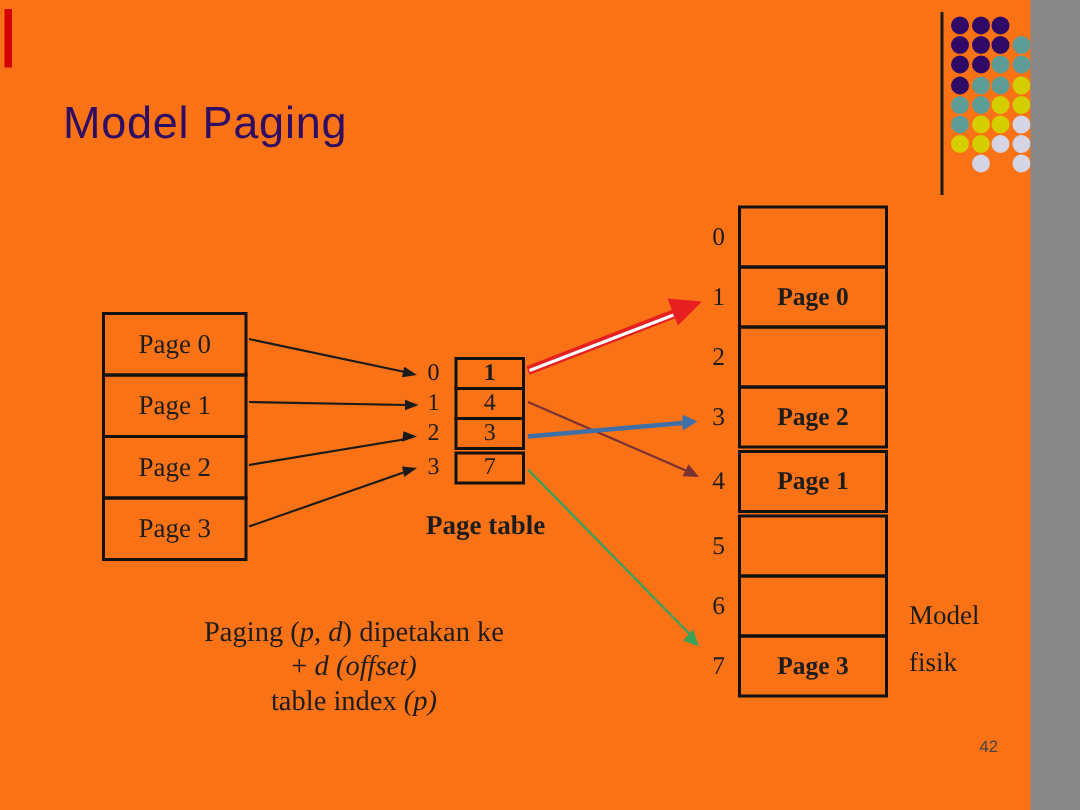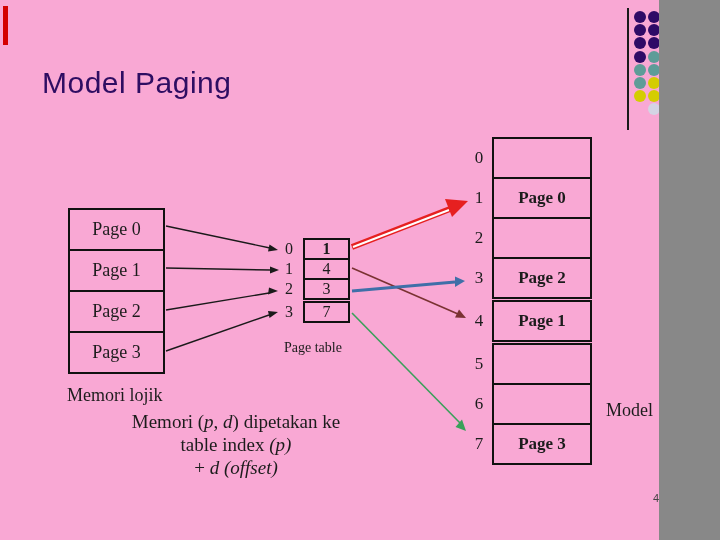--- a/index.html
+++ b/index.html
@@ -1,18 +1,18 @@
 <!DOCTYPE html>
 <html><head>
 <meta charset="utf-8">
 <style>
   html,body{margin:0;padding:0;background:#888;}
   #slide{
-    position:relative; width:659px; height:540px; background:#f9a8d4;
-    overflow:hidden; font-family:"Liberation Serif", serif; color:#1c1c1c;
+    position:relative; width:659px; height:540px; background:#f97316;
+    overflow:hidden; font-family:"Liberation Serif", serif; color:#1c1c1c;padding-left:28px;
   }
   
   #title{
     position:absolute; left:42px; top:66px; font-family:"Liberation Sans", sans-serif;
     font-size:30px; letter-spacing:0.5px;
   }
   
   #red-bar{position:absolute; left:3px; top:6px; width:5px; height:39px;}
   
   #decor-line{position:absolute; left:627px; top:8px; width:2px; height:122px;}
@@ -32,21 +32,21 @@
   #page-table{position:absolute; left:279px; top:238px;}
   .ptrow{display:flex; align-items:center; margin-top:-2px;}
   .ptrow:first-child{margin-top:0;}
   .ptrow.pt-gap{margin-top:1px;}
   .pt-index{width:20px; text-align:center; font-size:16px; margin-right:4px;}
   .pt-cell{
     width:47px; height:22px; box-sizing:border-box; border:2px solid #111;
     display:flex; align-items:center; justify-content:center; font-size:16px;
   }
   .pt-cell.bold{font-weight:bold;}
-  #page-table-label{position:absolute; left:284px; top:340px; font-size:14px; font-weight:normal;}
+  #page-table-label{position:absolute; left:284px; top:340px; font-size:18px; font-weight:bold;}
   
   #physical{position:absolute; left:470px; top:137px;}
   .frow{display:flex; align-items:center; margin-top:-2px;}
   .frow:first-child{margin-top:0;}
   .frow.f-gap{margin-top:1px;}
   .f-index{width:18px; text-align:center; font-size:17px; margin-right:4px;}
   .f-cell{
     width:100px; height:42px; box-sizing:border-box; border:2px solid #111;
     display:flex; align-items:center; justify-content:center;
     font-size:17px; font-weight:bold;
@@ -116,21 +116,20 @@
       <span class="dot" style="background: rgb(212, 212, 228);"></span>
       <span class="dot" style="visibility: hidden;"></span>
     </div>
 
   <div id="logical-box">
       <div class="lcell">Page 0</div>
       <div class="lcell">Page 1</div>
       <div class="lcell">Page 2</div>
       <div class="lcell">Page 3</div>
     </div>
-  <div id="logical-label">Memori lojik</div>
 
   <div id="page-table">
       <div class="ptrow">
         <span class="pt-index">0</span>
         <div class="pt-cell bold">1</div>
       </div>
       <div class="ptrow">
         <span class="pt-index">1</span>
         <div class="pt-cell">4</div>
       </div>
@@ -174,20 +173,21 @@
         <span class="f-index">6</span>
         <div class="f-cell"></div>
       </div>
       <div class="frow">
         <span class="f-index">7</span>
         <div class="f-cell">Page 3</div>
       </div>
     </div>
   <div id="physical-label">
     <div>Model</div>
+    <div>fisik</div>
   </div>
 
   <svg id="arrows" viewBox="0 0 720 540" xmlns="http://www.w3.org/2000/svg">
 
     <g>
       <line x1="166" y1="226" x2="270" y2="248" stroke-width="1.4" stroke="#1a1a1a"></line>
       <polygon points="278,250 268,251.5 269.5,244.5" fill="#1a1a1a"></polygon>
     </g>
     <g>
       <line x1="166" y1="268" x2="271" y2="270" stroke-width="1.4" stroke="#1a1a1a"></line>
@@ -218,19 +218,19 @@
       <polygon points="465,281 455,287 455,276.5" fill="#3f6fa8"></polygon>
     </g>
 
     <g>
       <line x1="352" y1="313" x2="461" y2="424" stroke-width="1.6" stroke="#3aa05a"></line>
       <polygon points="466,431 455.5,427 462,419.5" fill="#3aa05a"></polygon>
     </g>
   </svg>
 
   <div id="caption">
-    <div class="cap-line"><span>Memori (</span><span class="it">p</span><span>, </span><span class="it">d</span><span>) dipetakan ke</span></div>
+    <div class="cap-line"><span>Paging (</span><span class="it">p</span><span>, </span><span class="it">d</span><span>) dipetakan ke</span></div>
+    <div class="cap-line"><span>+ </span><span class="it">d (offset)</span></div>
     <div class="cap-line"><span>table index </span><span class="it">(p)</span></div>
-    <div class="cap-line"><span>+ </span><span class="it">d (offset)</span></div>
   </div>
 
   <div id="page-number">42</div>
 </div>
 
 </body></html>

